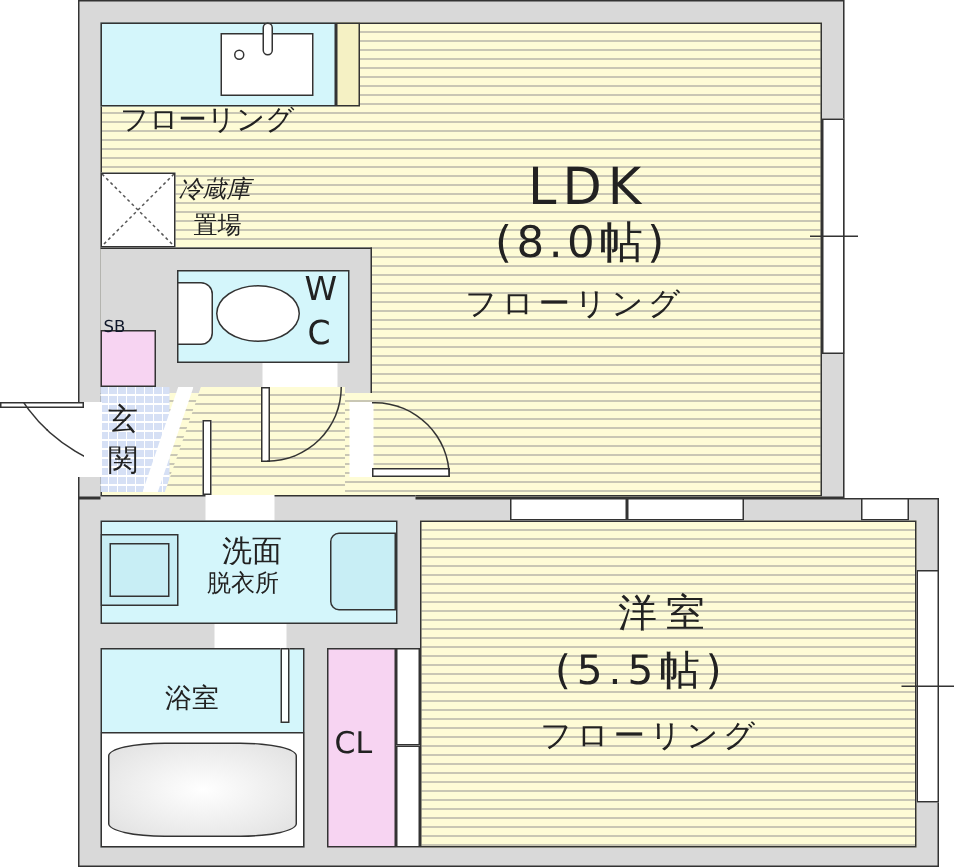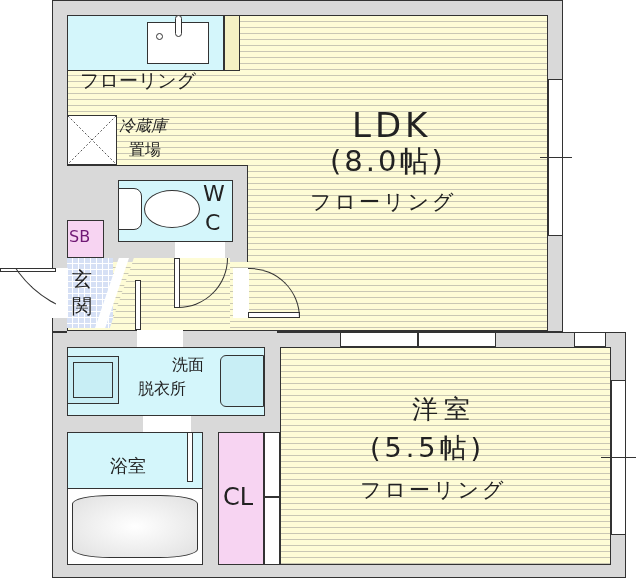--- a/index.html
+++ b/index.html
@@ -46,21 +46,21 @@
 <div class="abs wall" style="left:67px;top:165px;width:181px;height:97px;border-top:1px solid #333;border-right:1px solid #333;"></div>
 
 <div class="abs wet" style="left:118px;top:180px;width:115px;height:62px;border:1px solid #333;"></div>
 <div class="abs" style="left:118px;top:188px;width:24px;height:42px;background:#fff;border:1px solid #333;border-radius:0 8px 8px 0;"></div>
 <div class="abs" style="left:144px;top:190px;width:56px;height:38px;background:#fff;border:1px solid #333;border-radius:50%;"></div>
 <div class="label" style="left:203px;top:181px;font-size:22px;">W</div>
 <div class="label" style="left:205px;top:210px;font-size:22px;">C</div>
 <div class="abs" style="left:175px;top:242px;width:50px;height:20px;background:#fff;"></div>
 
 <div class="abs pink" style="left:67px;top:220px;width:37px;height:38px;border:1px solid #333;"></div>
-<div class="label" style="left:69px;top:228px;font-size:16px;color:#701a75;">SB</div>
+<div class="label" style="left:69px;top:212px;font-size:11px;color:#0f172a;">SB</div>
 
 <div class="abs tile" style="left:67px;top:258px;width:46px;height:70px;"></div>
 <div class="label" style="left:72px;top:268px;font-size:20px;">玄</div>
 <div class="label" style="left:72px;top:295px;font-size:20px;">関</div>
 <div class="abs" style="left:95px;top:258px;width:34px;height:70px;background:#fff;clip-path:polygon(70% 0,100% 0,30% 100%,0 100%);"></div>
 
 <div class="abs floor" style="left:110px;top:258px;width:120px;height:70px;clip-path:polygon(20% 0,100% 0,100% 100%,0 100%);"></div>
 
 <div class="abs" style="left:52px;top:268px;width:16px;height:50px;background:#fff;"></div>
 <div class="abs" style="left:0;top:268px;width:56px;height:4px;background:#fff;border:1px solid #333;"></div>
@@ -75,35 +75,35 @@
 
 <div class="abs" style="left:135px;top:280px;width:6px;height:50px;background:#fff;border:1px solid #333;"></div>
 
 <div class="abs wall" style="left:67px;top:330px;width:210px;height:17px;border-top:1px solid #333;"></div>
 <div class="abs" style="left:137px;top:330px;width:46px;height:17px;background:#fff;"></div>
 
 <div class="abs wet" style="left:67px;top:347px;width:198px;height:69px;border:1px solid #333;"></div>
 <div class="abs" style="left:67px;top:356px;width:52px;height:48px;background:#c8eef5;border:1px solid #333;">
   <div class="abs" style="left:5px;top:5px;width:40px;height:36px;border:1px solid #333;"></div>
 </div>
-<div class="label" style="left:148px;top:356px;font-size:16px;margin-left:24px;">洗面</div>
+<div class="label" style="left:148px;top:356px;font-size:20px;">洗面</div>
 <div class="label" style="left:138px;top:380px;font-size:16px;">脱衣所</div>
 <div class="abs" style="left:220px;top:355px;width:44px;height:52px;background:#c8eef5;border:1px solid #333;border-radius:6px 0 0 6px;"></div>
 
 <div class="abs wall" style="left:67px;top:416px;width:198px;height:16px;"></div>
 <div class="abs" style="left:143px;top:416px;width:48px;height:16px;background:#fff;"></div>
 
 <div class="abs wet" style="left:67px;top:432px;width:136px;height:133px;border:1px solid #333;"></div>
 <div class="label" style="left:110px;top:456px;font-size:18px;">浴室</div>
 <div class="abs" style="left:187px;top:432px;width:6px;height:50px;background:#fff;border:1px solid #333;"></div>
 <div class="abs" style="left:67px;top:488px;width:136px;height:77px;background:#fff;border:1px solid #333;"></div>
 <div class="abs" style="left:72px;top:495px;width:126px;height:63px;background:radial-gradient(ellipse at center,#ffffff 0%,#e0e0e0 100%);border:1px solid #333;border-radius:30% 30% 30% 30% / 14% 14% 14% 14%;"></div>
 
 <div class="abs pink" style="left:218px;top:432px;width:46px;height:133px;border:1px solid #333;"></div>
-<div class="label" style="left:223px;top:484px;font-size:24px;">CL</div>
+<div class="label" style="left:223px;top:484px;font-size:20px;">CL</div>
 <div class="abs" style="left:264px;top:432px;width:16px;height:65px;background:#fff;border:1px solid #333;"></div>
 <div class="abs" style="left:264px;top:497px;width:16px;height:68px;background:#fff;border:1px solid #333;"></div>
 
 <div class="abs floor" style="left:280px;top:347px;width:331px;height:218px;border:1px solid #333;"></div>
 <div class="abs win" style="left:611px;top:380px;width:15px;height:155px;"></div>
 <div class="abs" style="left:601px;top:457px;width:35px;height:1px;background:#333;"></div>
 
 <div class="abs win" style="left:340px;top:332px;width:78px;height:15px;"></div>
 <div class="abs win" style="left:418px;top:332px;width:78px;height:15px;"></div>
 <div class="abs win" style="left:574px;top:332px;width:32px;height:15px;"></div>

